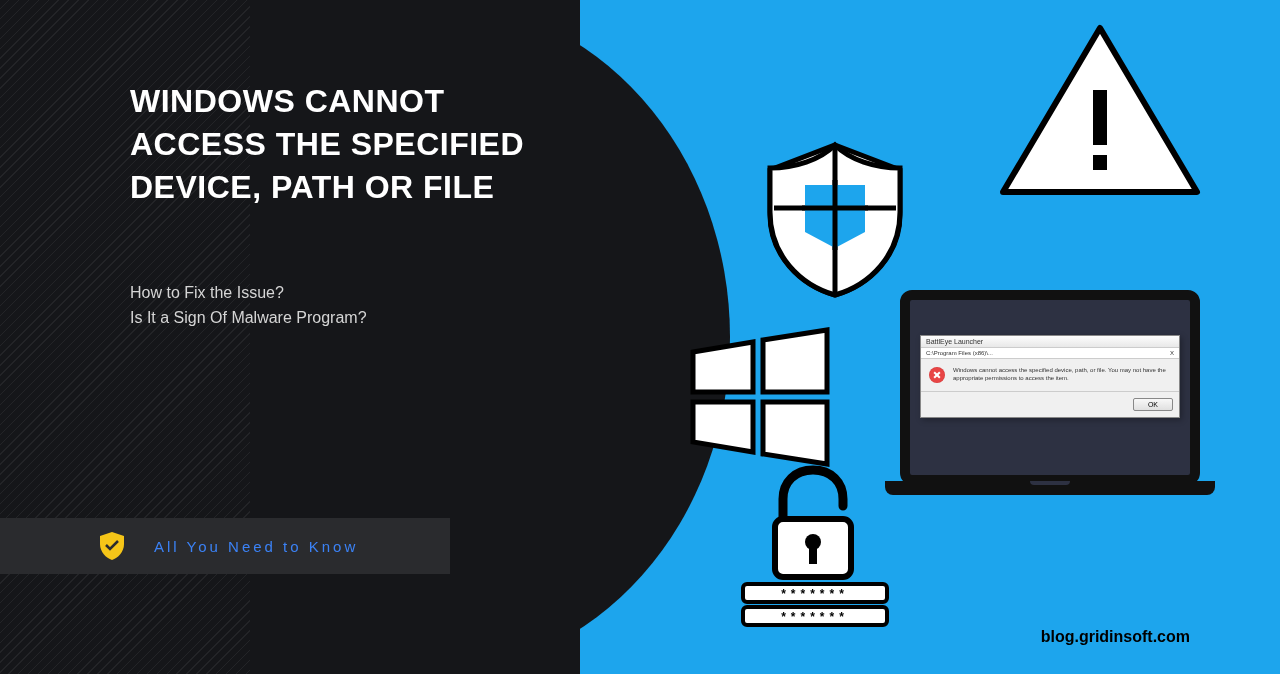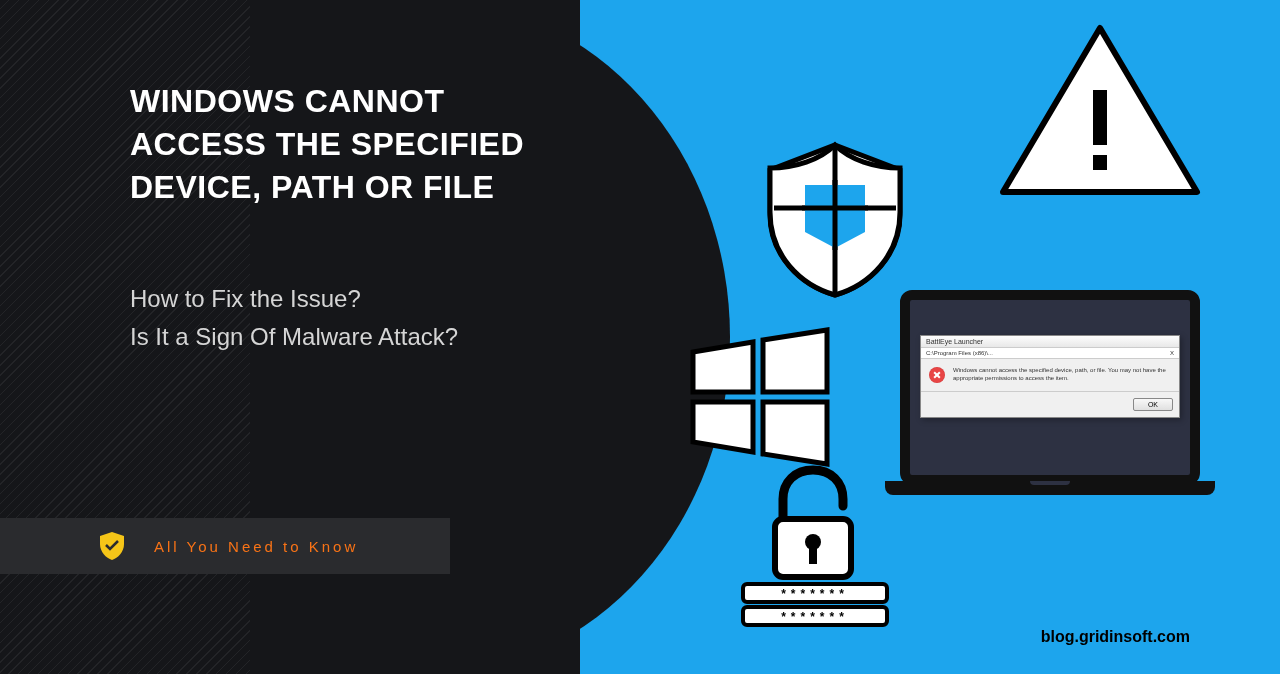--- a/index.html
+++ b/index.html
@@ -57,21 +57,21 @@
       color: #ffffff;
       font-size: 32px;
       font-weight: 700;
       line-height: 1.35;
       margin-bottom: 70px;
       letter-spacing: 0.5px;
     }
     
     .subtitle {
       color: #d5d5d5;
-      font-size: 24px;
+      font-size: 16px;
       font-weight: 300;
       line-height: 1.6;
       margin-bottom: 46px;
     }
     
     .bottom-bar {
       position: absolute;
       bottom: 100px;
       left: 0;
       width: 450px;
@@ -82,21 +82,21 @@
       padding-left: 100px;
     }
     
     .shield-icon {
       width: 24px;
       height: 28px;
       margin-right: 30px;
     }
     
     .bottom-text {
-      color: #f97316;
+      color: #3b82f6;
       font-size: 15px;
       letter-spacing: 3px;
       font-weight: 300;
     }
     
     .right-panel {
       flex: 1;
       height: 100%;
       background: #1da5ed;
       position: relative;
@@ -295,21 +295,21 @@
 <div class="container">
 
   <div class="left-panel">
     <div class="diagonal-lines"></div>
 
     <div class="content">
       <h1 class="main-title">WINDOWS CANNOT ACCESS THE SPECIFIED DEVICE, PATH OR FILE</h1>
 
       <div class="subtitle">
         <div>How to Fix the Issue?</div>
-        <div>Is It a Sign Of Malware Attack?</div>
+        <div>Is It a Sign Of Malware Program?</div>
       </div>
     </div>
 
     <div class="bottom-bar">
       <svg class="shield-icon" viewBox="0 0 24 28">
         <path d="M12 0 L24 4 L24 12 C24 20 18 26 12 28 C6 26 0 20 0 12 L0 4 Z" fill="#f5c518"></path>
         <path d="M6 13 L10 17 L18 9" stroke="#2a2b2e" stroke-width="2.5" fill="none"></path>
       </svg>
       <span class="bottom-text">All You Need to Know</span>
     </div>

